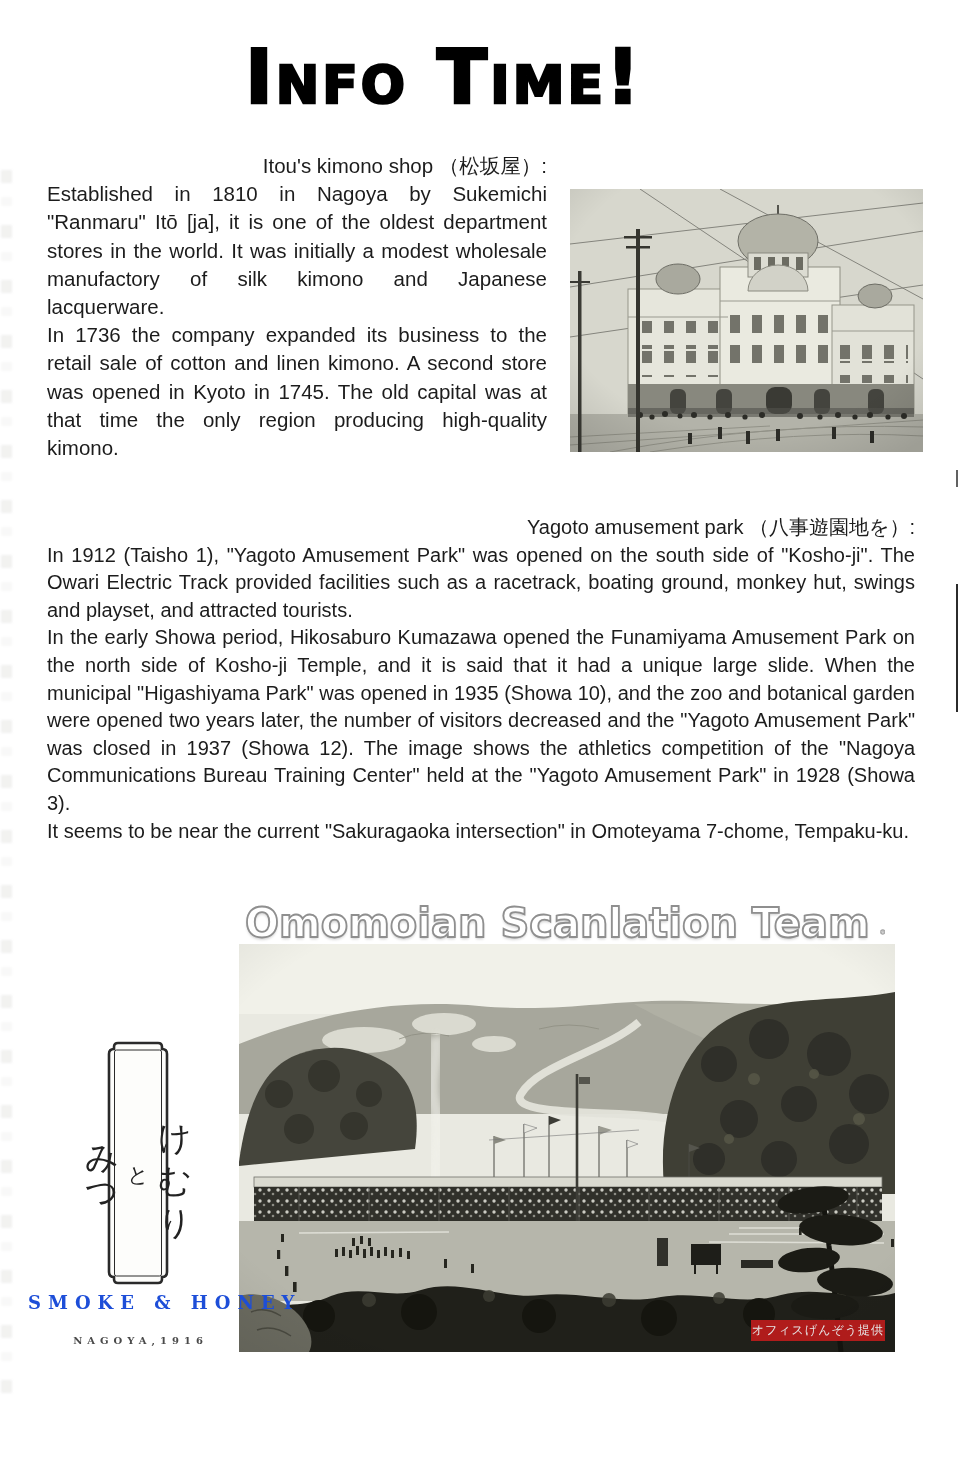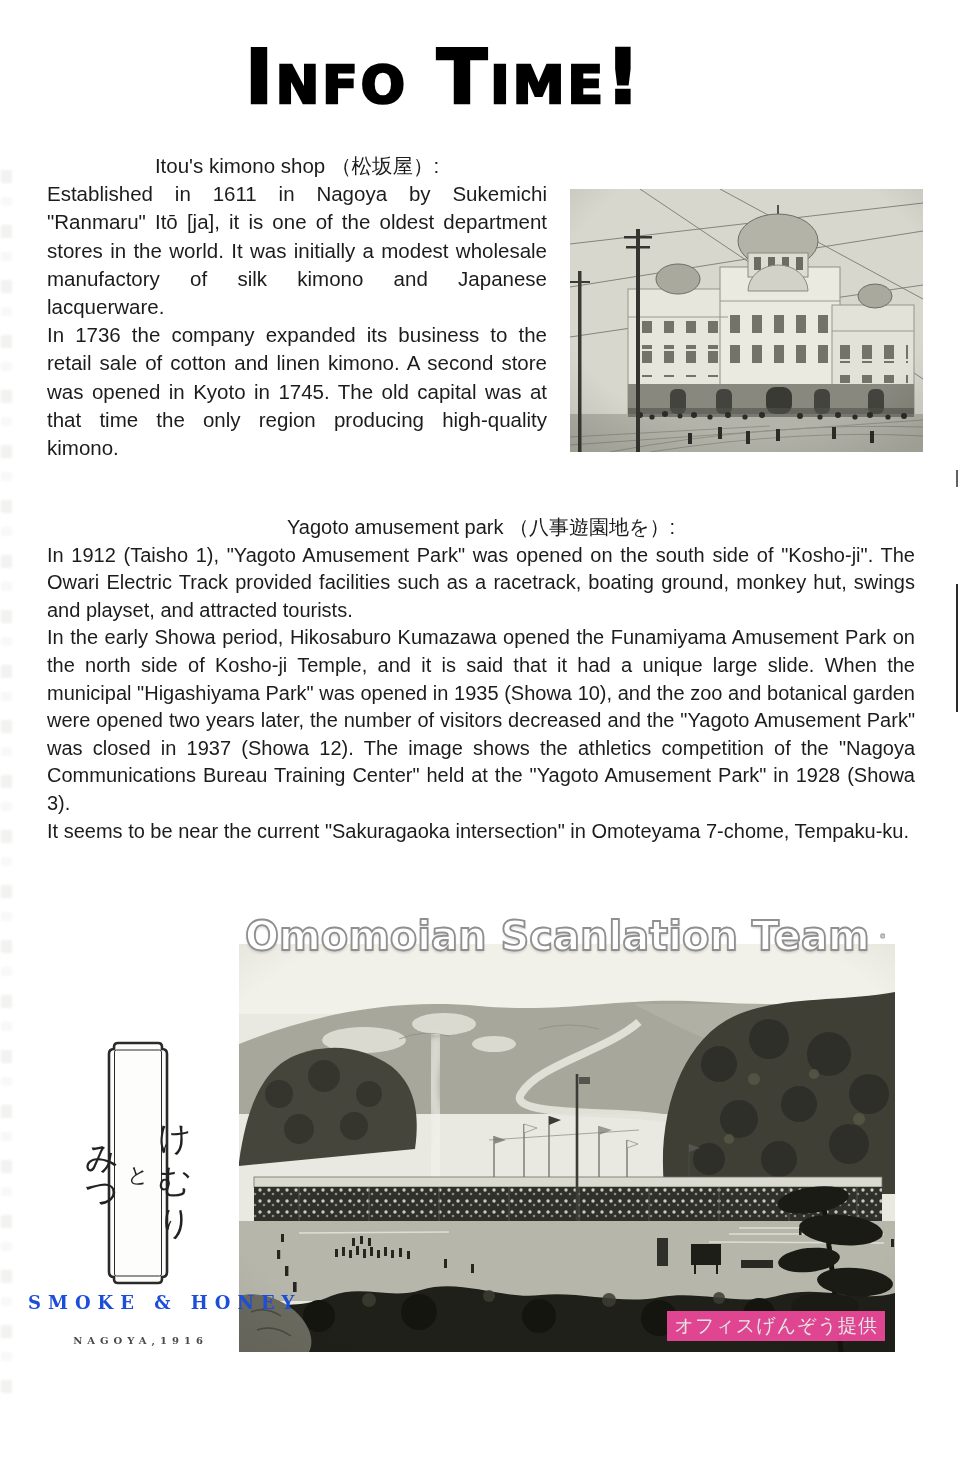--- a/index.html
+++ b/index.html
@@ -6,38 +6,38 @@
   #page{position:relative;width:961px;height:1476px;background:#ffffff;overflow:hidden;
         font-family:"Liberation Sans",sans-serif;color:#1c1c1c;}
 
   
   .title{position:absolute;left:0;top:34px;width:888px;text-align:center;
          font-family:"DejaVu Sans",sans-serif;font-weight:bold;font-variant:small-caps;
          font-size:74px;letter-spacing:3px;color:#000;-webkit-text-stroke:2.5px #000;}
 
   
   .sec{position:absolute;text-align:justify;}
-  .sec .heading{text-align:center;}
+  .sec .heading{text-align:right;}
   #sec-kimono{left:47px;top:152px;width:500px;font-size:20.5px;line-height:28.2px;}
   #sec-yagoto{left:47px;top:514px;width:868px;font-size:20px;line-height:27.6px;}
 
   
   #photo-top{position:absolute;left:570px;top:189px;width:353px;height:263px;}
 
   
   #watermark{position:absolute;left:245px;top:900px;width:640px;height:72px;
-             display:flex;align-items:center;justify-content:center;gap:10px;z-index:5;}
+             display:flex;align-items:flex-start;justify-content:center;gap:10px;z-index:5;}
   #watermark .wm-text{font-family:"DejaVu Sans",sans-serif;font-weight:bold;font-size:40px;
       color:#ffffff;-webkit-text-stroke:1.8px #8f8f8f;
       text-shadow:0 2px 3px rgba(0,0,0,0.20), 0 0 1px #9a9a9a;white-space:nowrap;}
 
   
   #photo-bottom{position:absolute;left:239px;top:944px;width:656px;height:408px;}
-  #photo-credit{position:absolute;right:10px;bottom:11px;background:#ec4899;color:#f2f2f2;
-      font-size:19px;letter-spacing:1px;padding:2px 7px;opacity:.94;
+  #photo-credit{position:absolute;right:10px;bottom:11px;background:#b91c1c;color:#f2f2f2;
+      font-size:12px;letter-spacing:1px;padding:2px 1px;opacity:.94;
       font-family:"DejaVu Sans",sans-serif;}
 
   
   #logo-frame{position:absolute;left:106px;top:1040px;width:64px;height:246px;}
   #logo-kana{position:absolute;left:106px;top:1052px;width:64px;height:224px;
       display:flex;flex-direction:column;align-items:center;justify-content:center;
       writing-mode:vertical-rl;font-family:"DejaVu Serif",serif;color:#222;
       text-align:center;}
   #logo-kana .k-big{font-size:33px;letter-spacing:4px;}
   #logo-kana .k-small{font-size:21px;margin:2px 0;}
@@ -61,21 +61,21 @@
 <div id="page">
 
   <div class="edge-strip"></div>
   <div class="edge-line"></div>
   <div class="edge-tick"></div>
 
   <div class="title">Info Time!</div>
 
   <div class="sec" id="sec-kimono">
     <div class="heading">Itou's kimono shop （松坂屋）:</div>
-    <div>Established in 1611 in Nagoya by Sukemichi "Ranmaru" Itō [ja], it is one of the oldest department stores in the world. It was initially a modest wholesale manufactory of silk kimono and Japanese lacquerware.</div>
+    <div>Established in 1810 in Nagoya by Sukemichi "Ranmaru" Itō [ja], it is one of the oldest department stores in the world. It was initially a modest wholesale manufactory of silk kimono and Japanese lacquerware.</div>
     <div>In 1736 the company expanded its business to the retail sale of cotton and linen kimono. A second store was opened in Kyoto in 1745. The old capital was at that time the only region producing high-quality kimono.</div>
   </div>
 
   <svg id="photo-top" viewBox="0 0 353 263" xmlns="http://www.w3.org/2000/svg">
     <defs>
       <pattern id="win" width="22" height="30" patternUnits="userSpaceOnUse">
         <rect x="6" y="6" width="10" height="18" fill="#73736a"></rect>
       </pattern>
       <radialGradient id="vig" cx="50%" cy="40%" r="75%">
         <stop offset="70%" stop-color="#000" stop-opacity="0"></stop>

